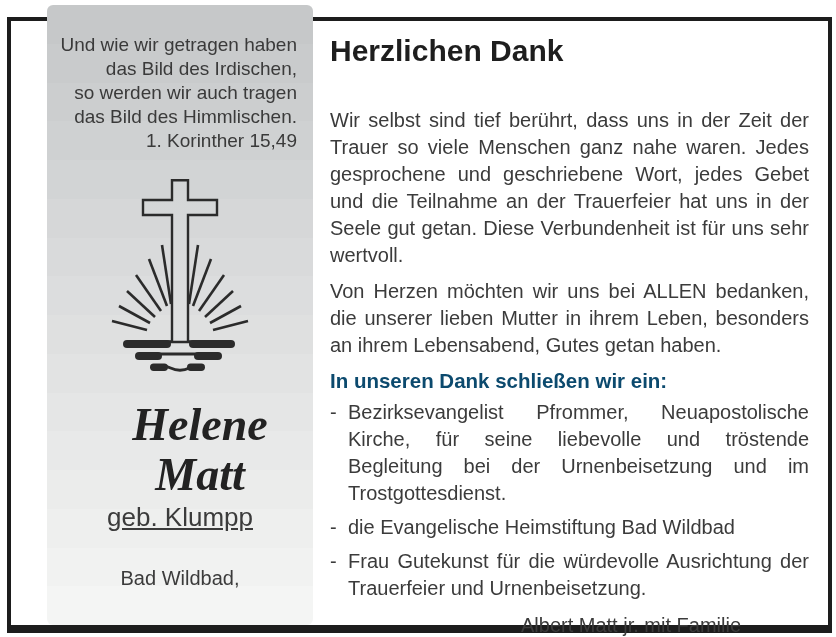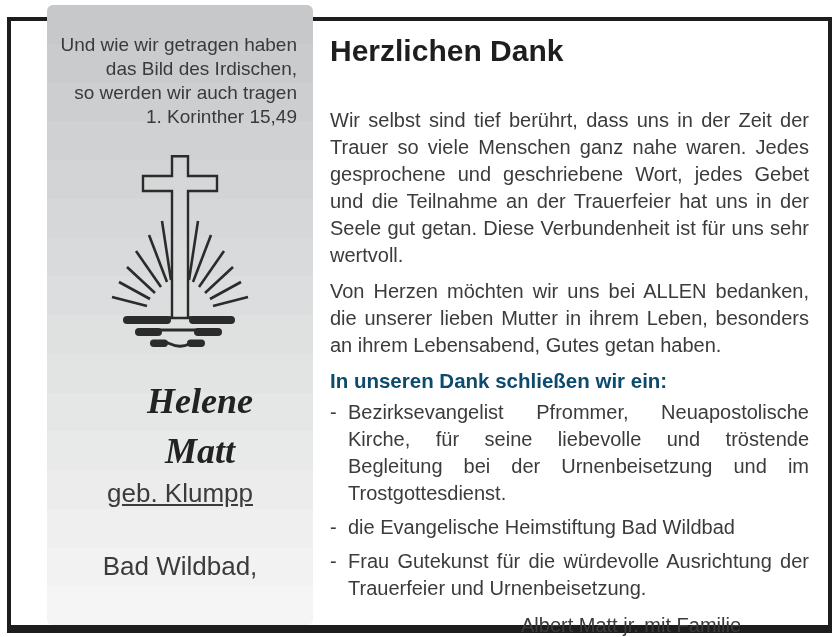--- a/index.html
+++ b/index.html
@@ -27,23 +27,23 @@
       #d9dadb 233px 271px, #dcddde 271px 310px, #dfe0e0 310px 349px,
       #e2e3e3 349px 388px, #e5e6e6 388px 426px, #e8e9e9 426px 465px,
       #ebeceb 465px 504px, #eeefee 504px 543px, #f1f2f1 543px 581px,
       #f4f5f4 581px 620px);
     border-radius:6px;
   }
   .verse { text-align:right; padding-right:16px; font-size:19px; line-height:24px; color:#3a3a3a; }
   .emblem { display:block; margin:26px auto 0; }
   .name { margin-top:26px; text-align:center;
           font-family:"Liberation Serif", serif; font-style:italic; font-weight:bold;
-          font-size:36px; line-height:50px; color:#222222;padding-left:40px; }
+          font-size:46px; line-height:50px; color:#222222;padding-left:40px; }
   .maiden { margin-top:5px; text-align:center; font-size:26px; line-height:24px;text-decoration:underline; }
-  .placedate { margin-top:48px; text-align:center; font-size:26px; line-height:26px; }
+  .placedate { margin-top:36px; text-align:center; font-size:20px; line-height:26px; }
 
   
   .thanks {
     position:absolute; left:330px; top:28px; width:479px; z-index:2;
   }
   .thanks h1 { margin:6px 0 40px; font-size:30px; line-height:33px;
                font-weight:bold; color:#1e1e1e; letter-spacing:0; }
   .thanks p { margin:0 0 9px; font-size:20px; line-height:27px; text-align:justify; }
   .list-intro { margin:8px 0 5px; font-size:20.5px; line-height:26px;
                 font-weight:bold; color:#0c4a6e; }
@@ -60,20 +60,21 @@
 <div class="stage">
 
   <div class="frame"></div>
 
   <div class="panel">
 
     <div class="verse">
       <div>Und wie wir getragen haben</div>
       <div>das Bild des Irdischen,</div>
       <div>so werden wir auch tragen</div>
+      <div>das Bild des Himmlischen.</div>
       <div>1. Korinther 15,49</div>
     </div>
 
     <svg class="emblem" width="150" height="195" viewBox="0 0 150 195">
       <defs>
         <linearGradient id="crossFill" x1="0" y1="0" x2="0" y2="1">
           <stop offset="0" stop-color="#d3d5d6"></stop>
           <stop offset="1" stop-color="#e0e1e1"></stop>
         </linearGradient>
       </defs>

